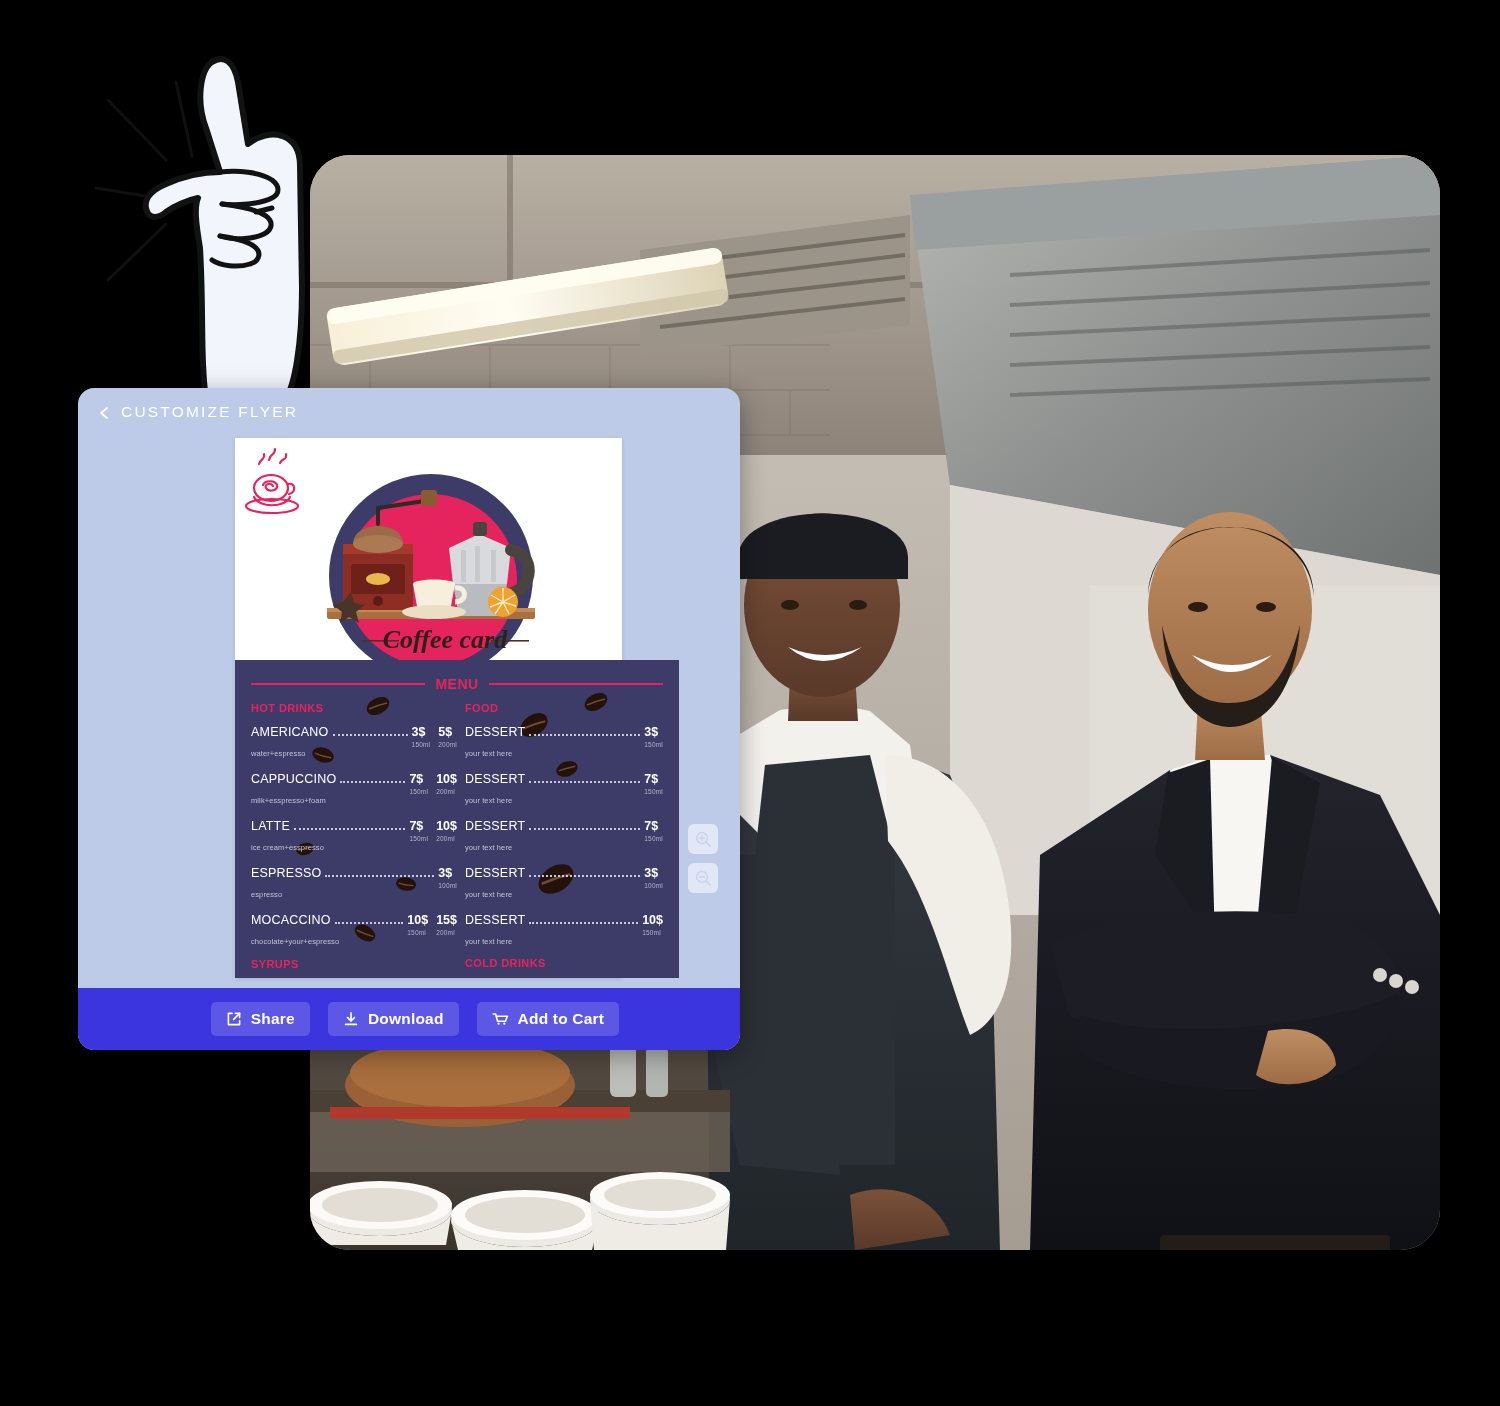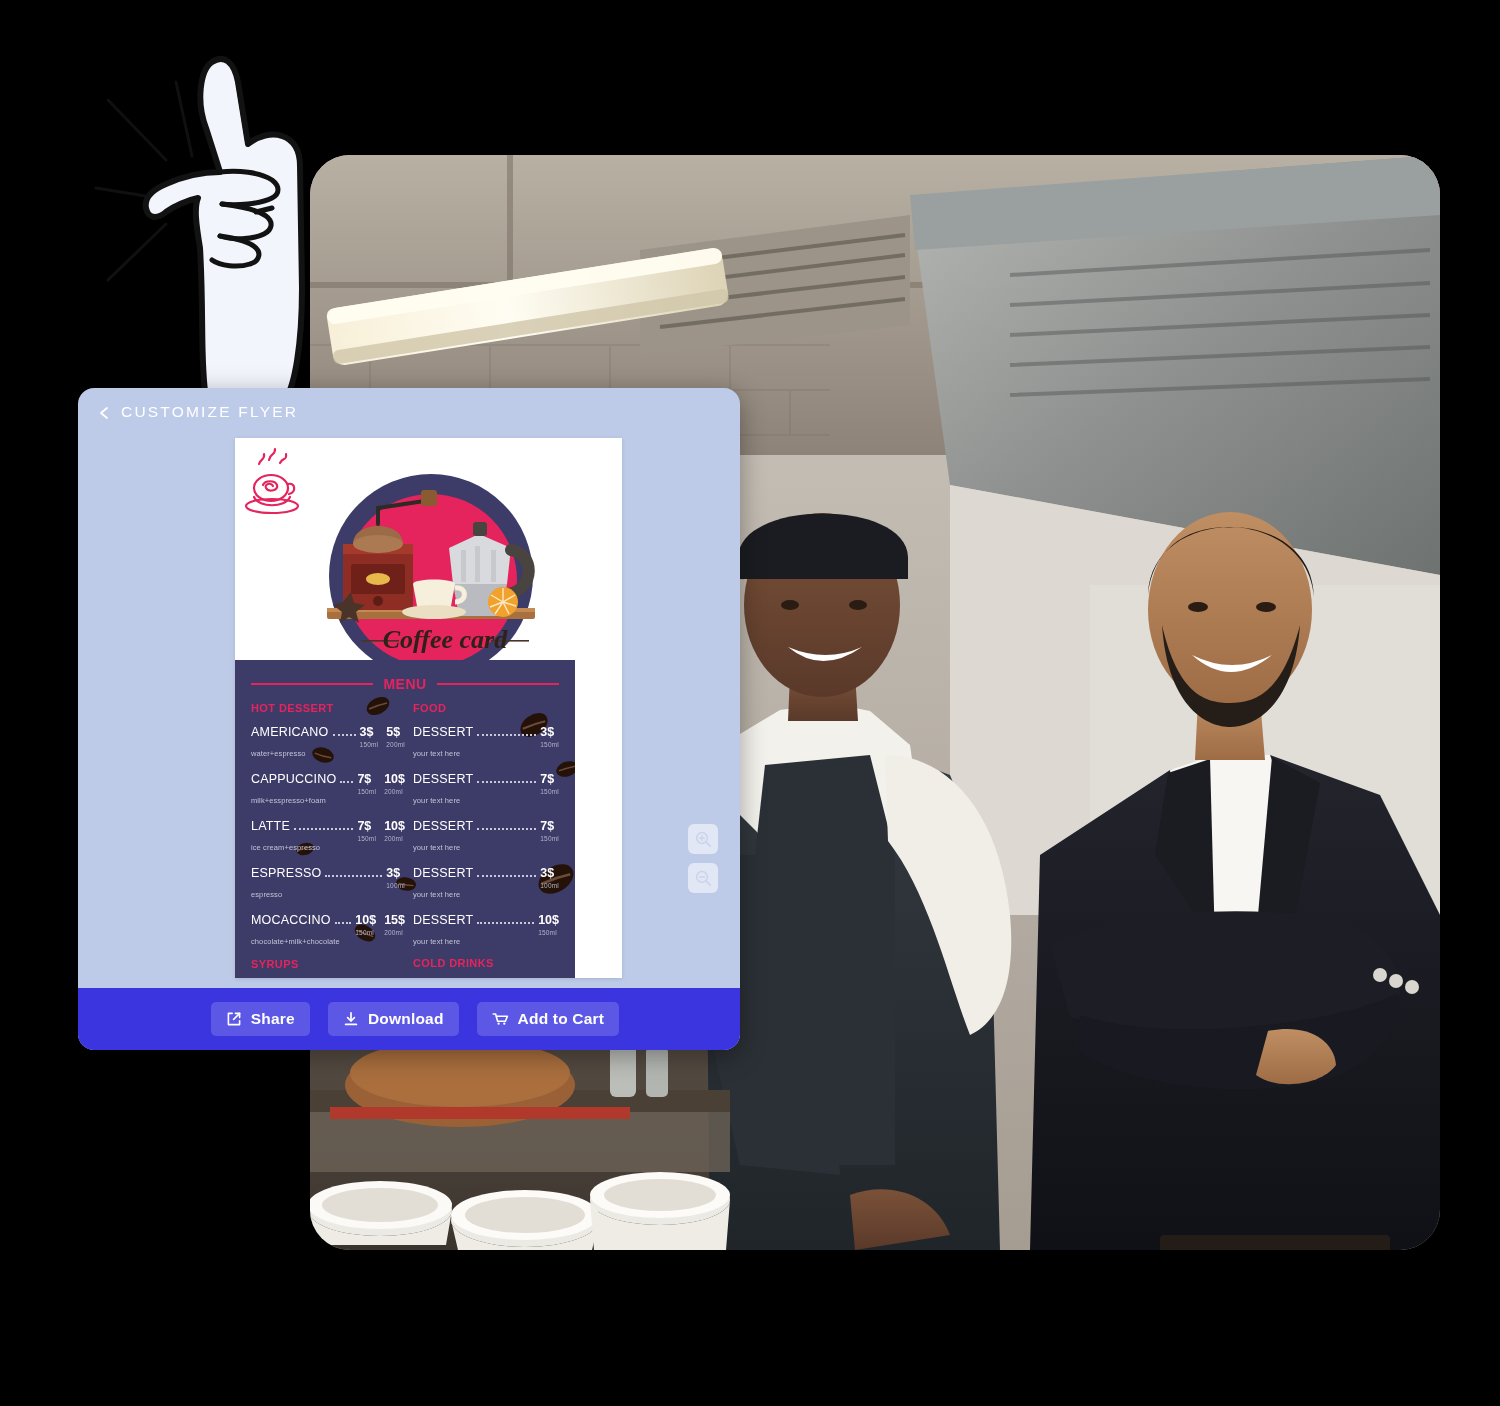--- a/index.html
+++ b/index.html
@@ -56,21 +56,21 @@
     position: absolute; left: 157px; top: 2px;
     width: 387px; height: 540px;
     background: #ffffff;
     box-shadow: 0 1px 4px rgba(0,0,0,.12);
   }
   .flyer-top { height: 222px; background:#fff; position: relative; }
   .flyer-top svg { display:block; width: 100%; height: 100%; }
 
   .flyer-menu {
     position: absolute; left: 0; top: 222px;
-    width: 340px; height: 318px;
+    width: 444px; height: 318px;
     background: #3d3b68;
     padding: 12px 16px 10px 16px;
     overflow: hidden;
   }
   .menu-title-row { display: flex; align-items: center; justify-content: center; gap: 10px; margin-top: 4px; }
   .menu-rule { flex: 1; height: 1.5px; background: #e5245e; }
   .menu-title { color: #e5245e; font-weight: 800; font-size: 14px; letter-spacing: .5px; }
 
   .cols { display: flex; margin-top: 10px; position: relative; }
   .col { width: 50%; }
@@ -473,21 +473,21 @@
               <path d="M4 9 Q13 13 22 16" stroke="#6a4a38" stroke-width="1.6" fill="none"></path>
             </svg>
           <svg class="bean" style="left:60px; top:180px;" width="20" height="18" viewBox="0 0 26 24">
               <ellipse cx="13" cy="12" rx="12" ry="8" transform="rotate(-15 13 12)" fill="#241209"></ellipse>
               <path d="M4 14 Q13 11 22 9" stroke="#6a4a38" stroke-width="1.6" fill="none"></path>
             </svg>
 
           <div class="cols">
 
             <div class="col col-left">
-              <div class="sec-head">HOT DESSERT</div>
+              <div class="sec-head">HOT DRINKS</div>
 
               <div class="item">
                 <div class="item-line">
                   <span class="item-name">AMERICANO</span>
                   <span class="dots"></span>
                   <span class="price-block">
                     <span class="price-cell"><span class="price">3$</span><span class="vol">150ml</span></span>
                     <span class="price-cell"><span class="price">5$</span><span class="vol">200ml</span></span>
                   </span>
                 </div>
@@ -508,21 +508,21 @@
 
               <div class="item">
                 <div class="item-line">
                   <span class="item-name">LATTE</span>
                   <span class="dots"></span>
                   <span class="price-block">
                     <span class="price-cell"><span class="price">7$</span><span class="vol">150ml</span></span>
                     <span class="price-cell"><span class="price">10$</span><span class="vol">200ml</span></span>
                   </span>
                 </div>
-                <div class="sub">ice cream+espresso</div>
+                <div class="sub">ice cream+esspresso</div>
               </div>
 
               <div class="item">
                 <div class="item-line">
                   <span class="item-name">ESPRESSO</span>
                   <span class="dots"></span>
                   <span class="price-block">
                     <span class="price-cell"><span class="price">3$</span><span class="vol">100ml</span></span>
                   </span>
                 </div>
@@ -531,21 +531,21 @@
 
               <div class="item">
                 <div class="item-line">
                   <span class="item-name">MOCACCINO</span>
                   <span class="dots"></span>
                   <span class="price-block">
                     <span class="price-cell"><span class="price">10$</span><span class="vol">150ml</span></span>
                     <span class="price-cell"><span class="price">15$</span><span class="vol">200ml</span></span>
                   </span>
                 </div>
-                <div class="sub">chocolate+milk+chocolate</div>
+                <div class="sub">chocolate+your+espresso</div>
               </div>
 
               <div class="sec-head syrup-head">SYRUPS</div>
               <div class="item">
                 <div class="item-line">
 
                   <span class="price-block">
                     <span class="price-cell"></span>
                   </span>
                 </div>

